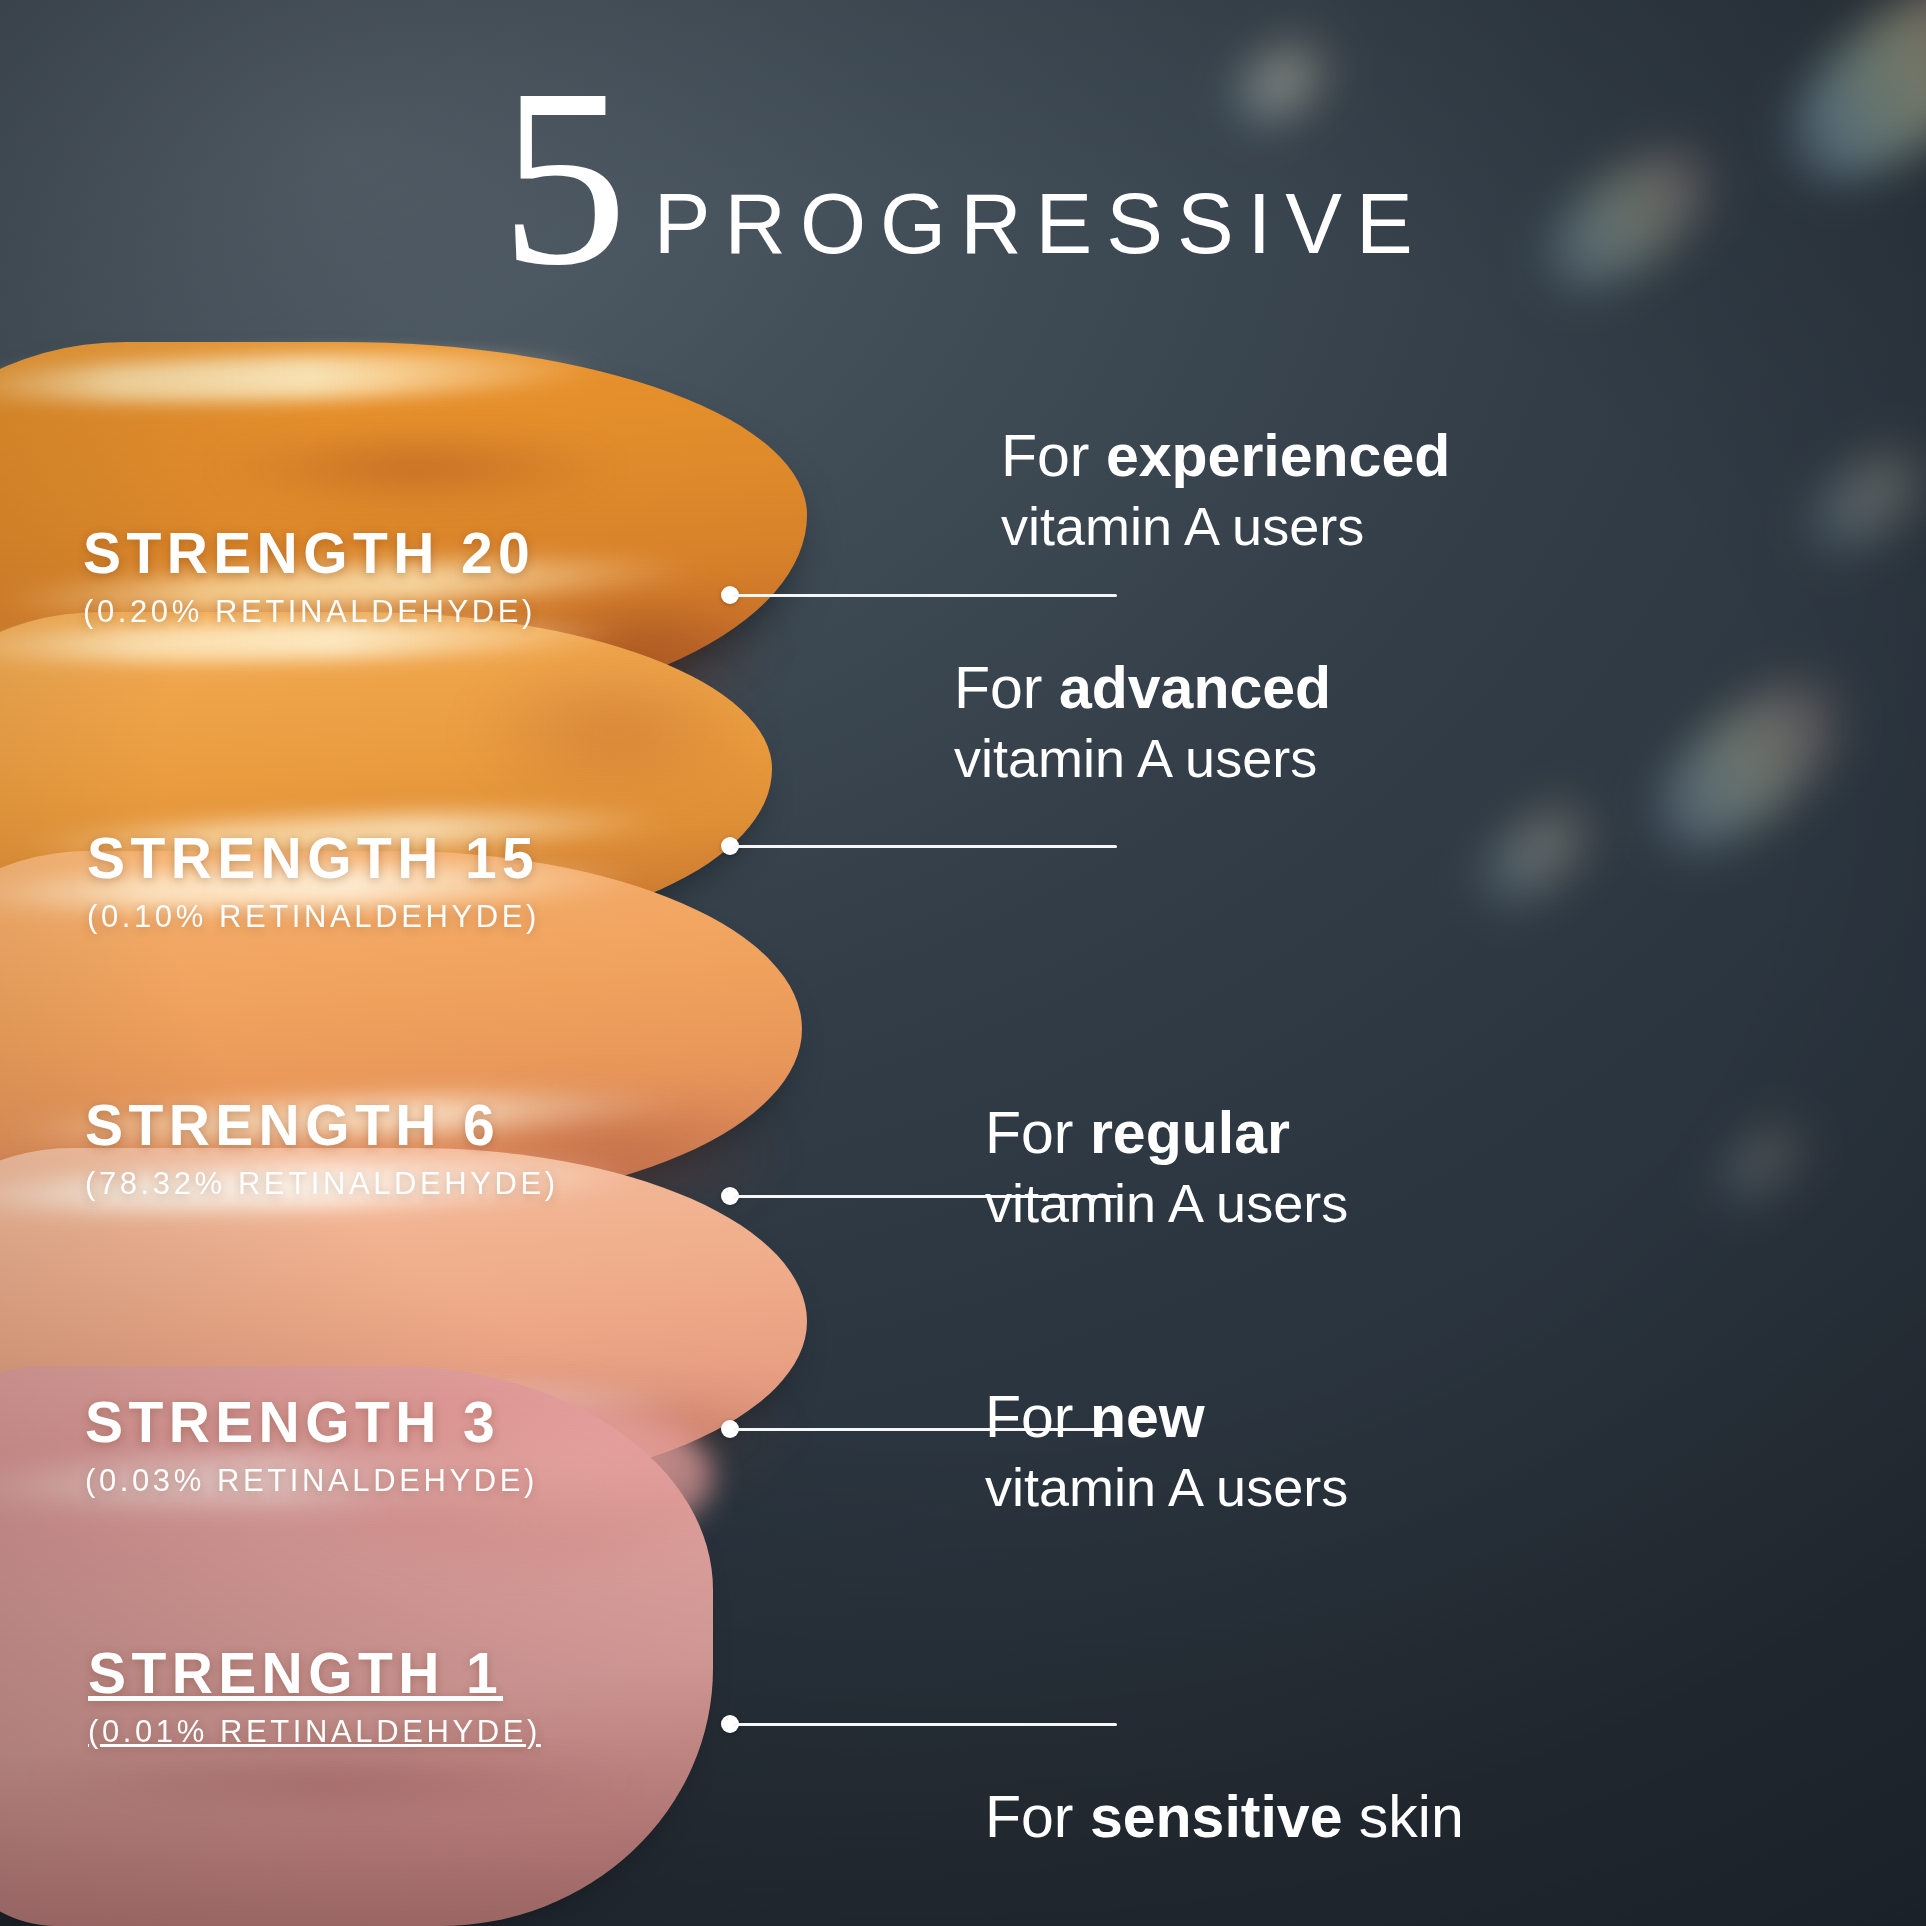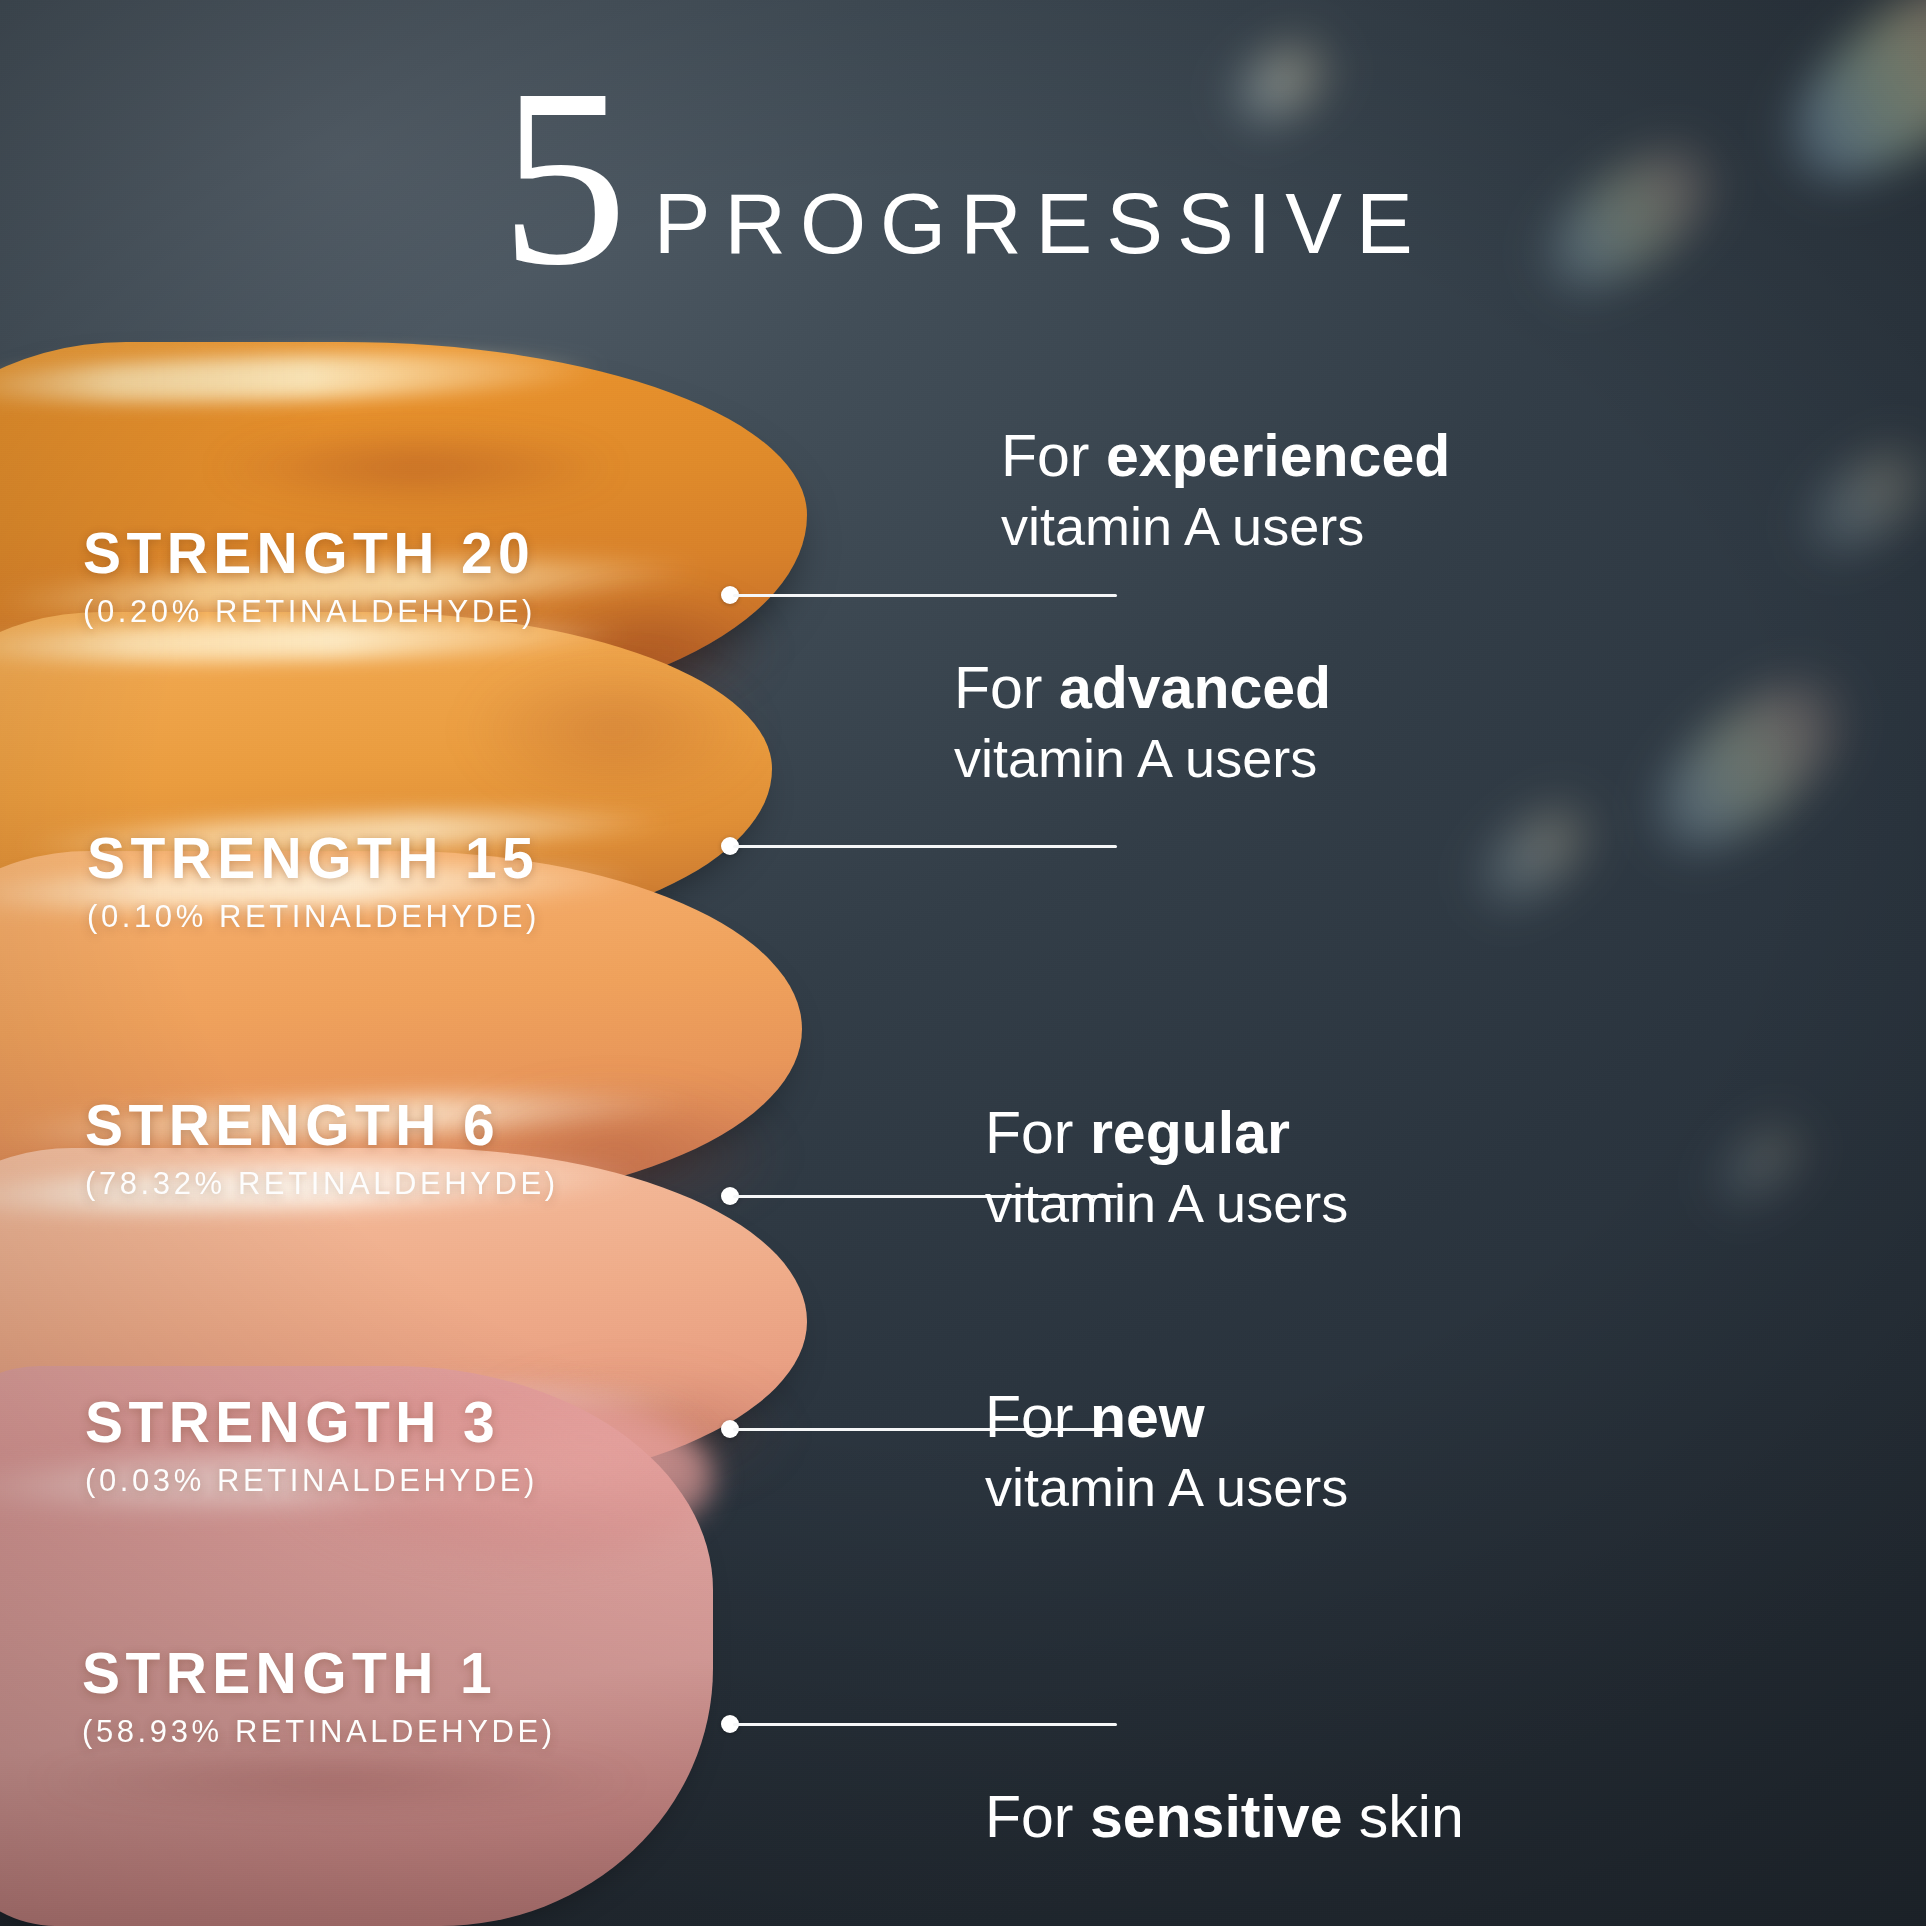--- a/index.html
+++ b/index.html
@@ -280,23 +280,23 @@
     <span class="rule" style="width:384px;"></span>
   </div>
   <div class="rtext" style="left:985px; top:1386px;">
     <div class="l1">
       <span>For</span>
       <b>new</b>
     </div>
     <div class="l2">vitamin A users</div>
   </div>
 
-  <div class="slabel" style="left:82px; top:1645px;">
+  <div class="slabel" style="left:88px; top:1645px;text-decoration:underline;">
     <div class="name">STRENGTH 1</div>
-    <div class="pct">(58.93% RETINALDEHYDE)</div>
+    <div class="pct">(0.01% RETINALDEHYDE)</div>
   </div>
   <div class="callout" style="left:721px; top:1715px; width:396px;">
     <span class="dot"></span>
     <span class="rule" style="width:384px;"></span>
   </div>
   <div class="rtext single" style="left:985px; top:1786px;">
     <div class="l1">
       <span>For</span>
       <b>sensitive</b>
       <span class="tail">skin</span>

